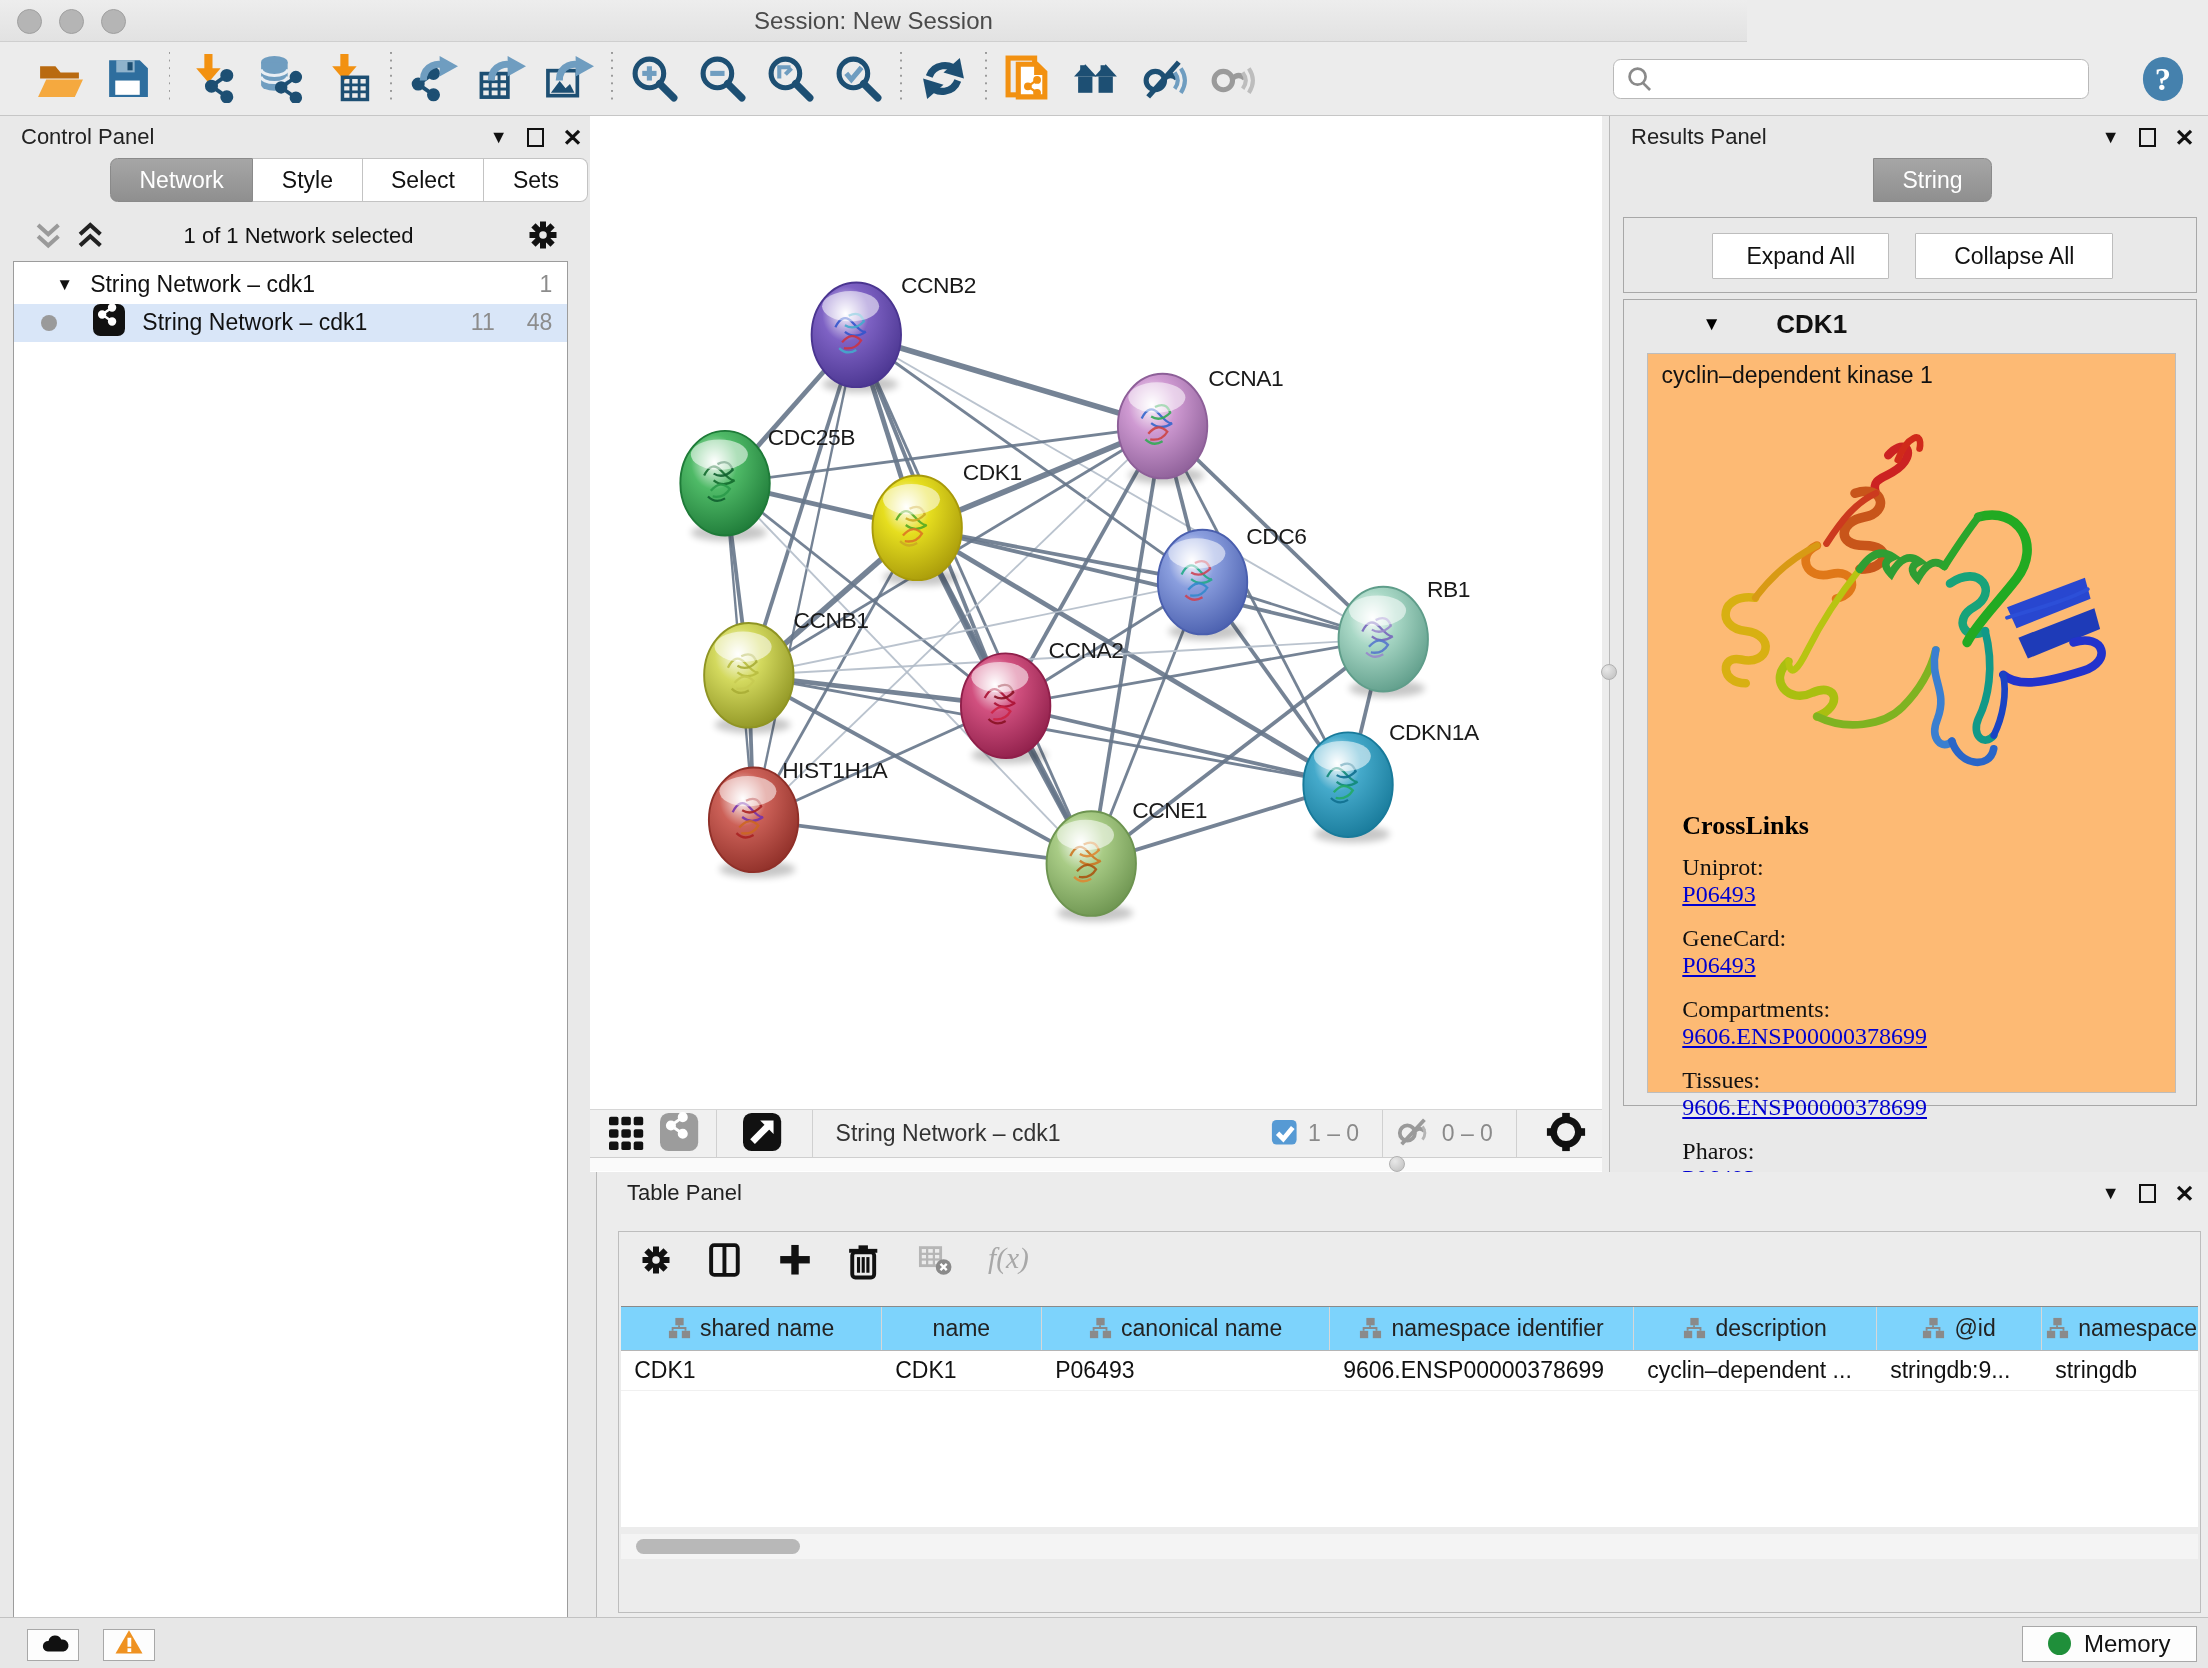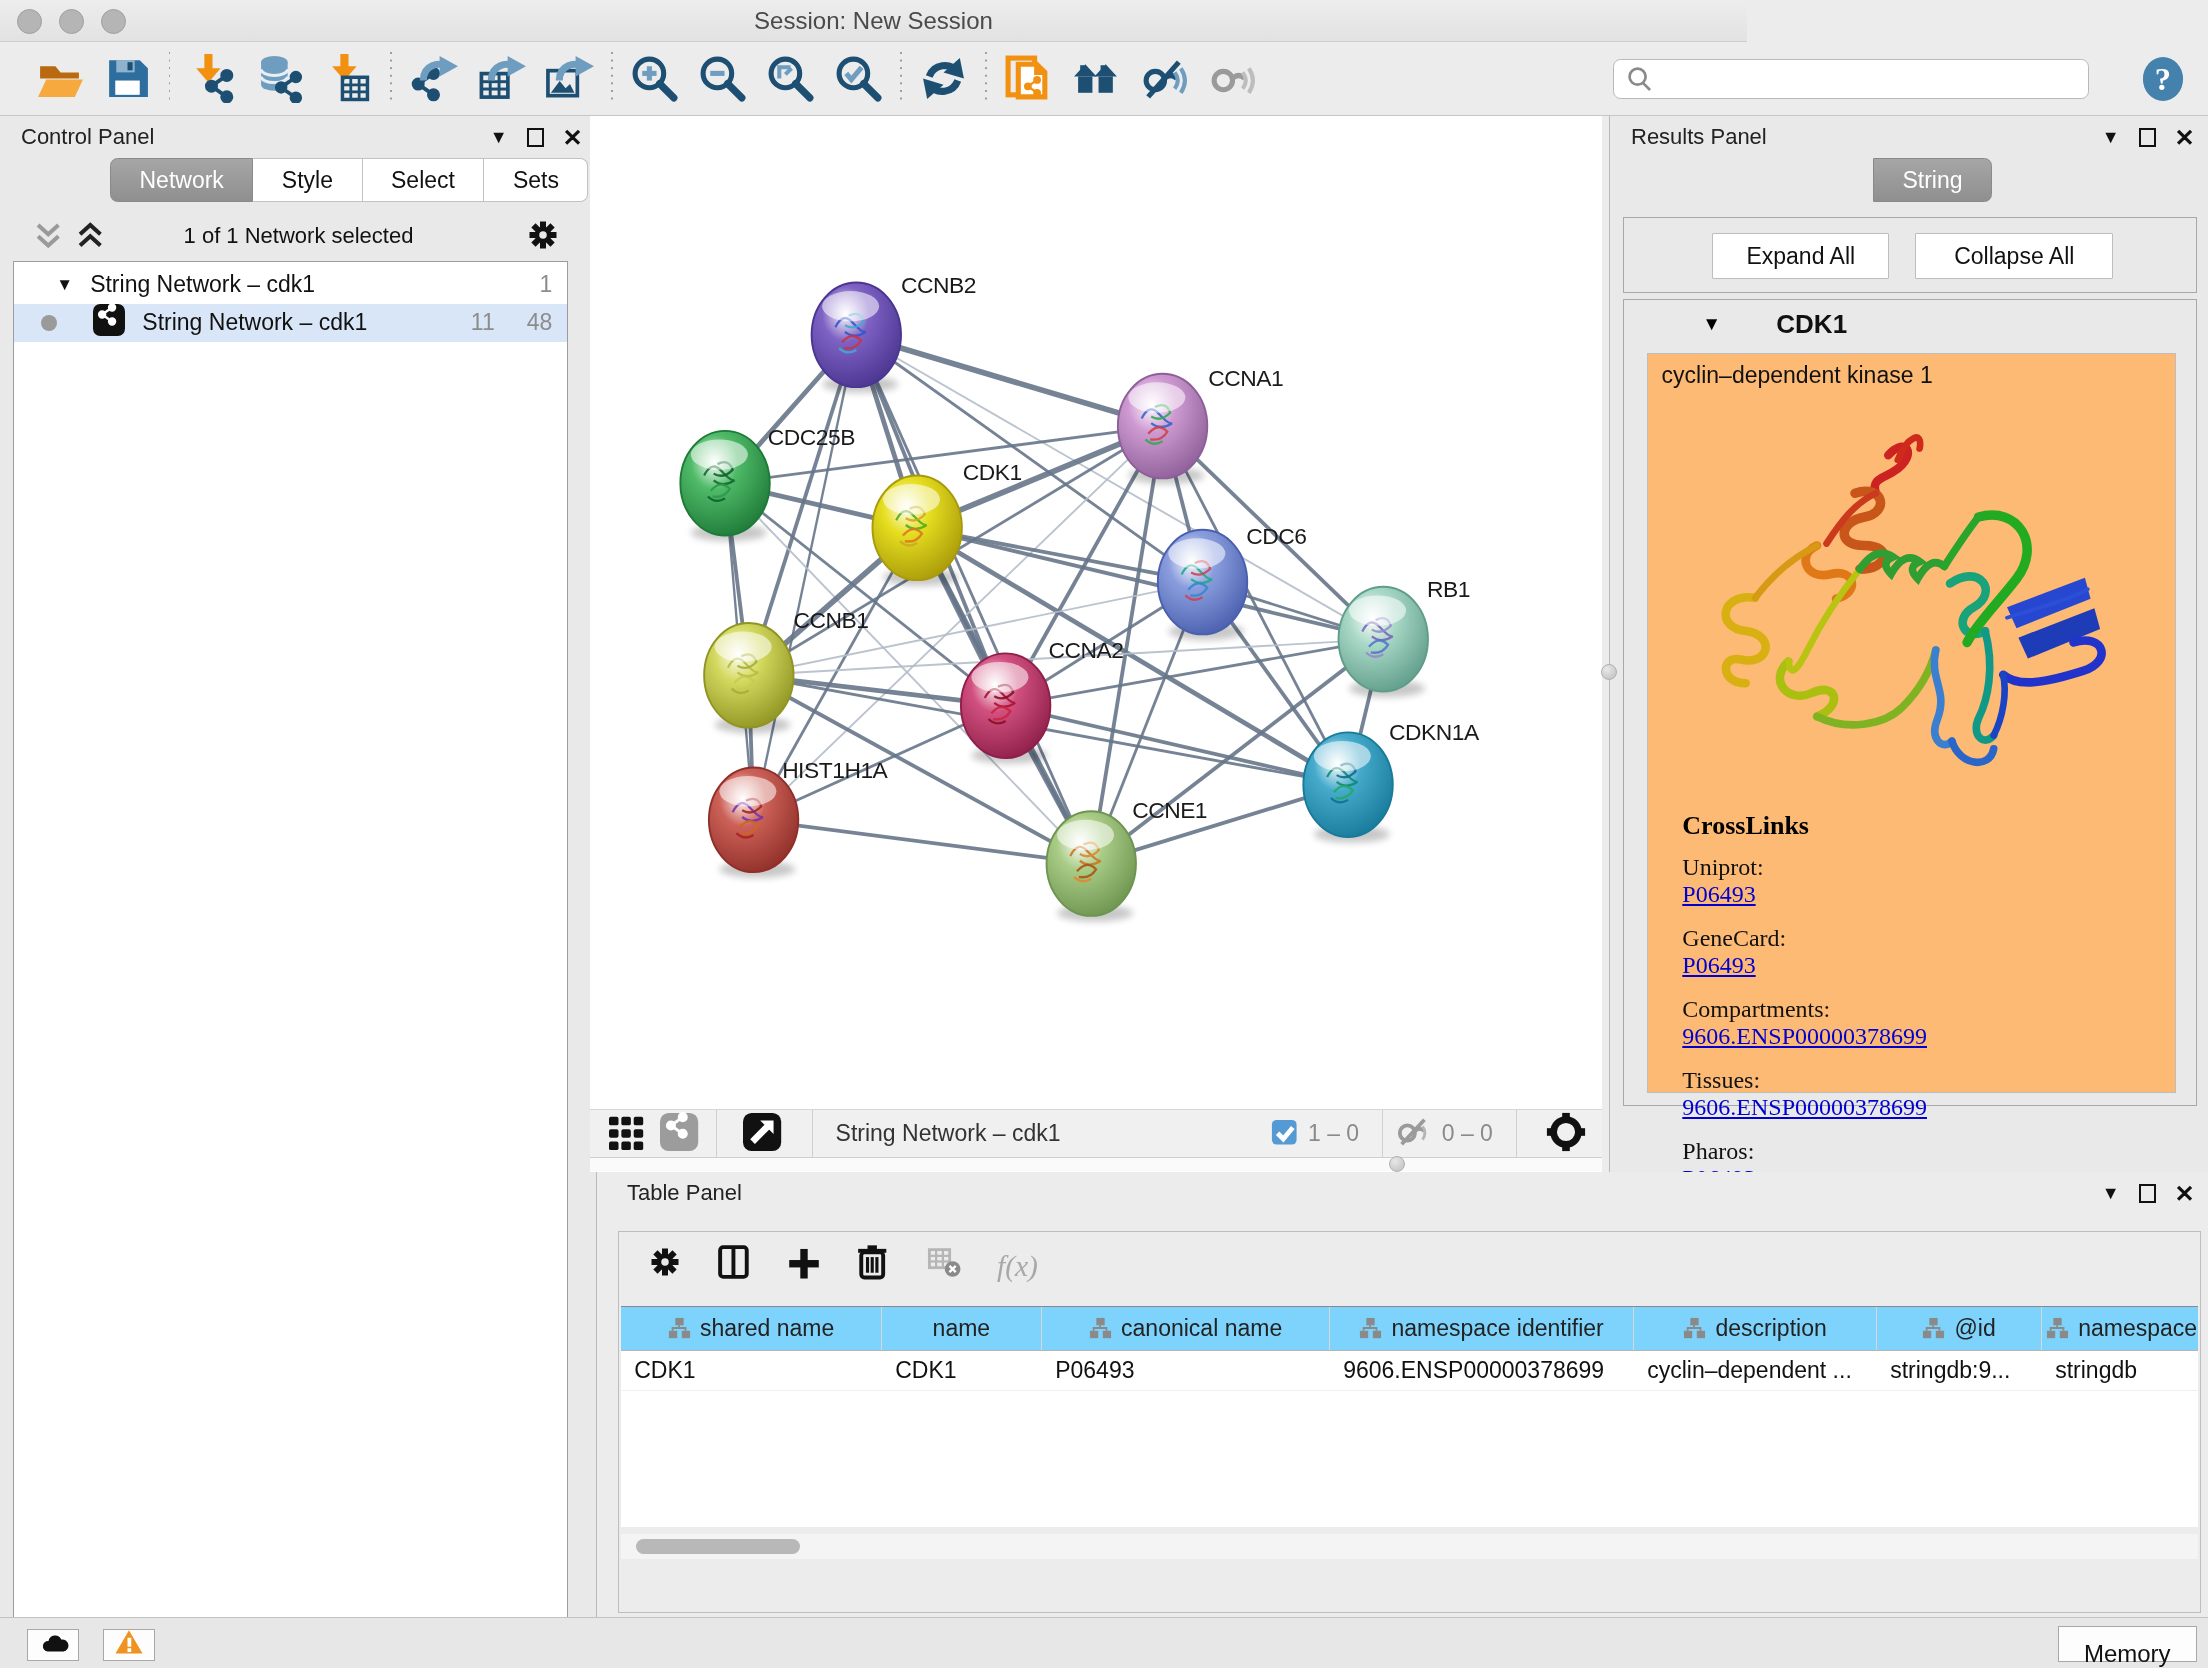--- a/index.html
+++ b/index.html
@@ -95,42 +95,42 @@
   #crosslinks { position:absolute; left:34px; top:457px; font-family:"Liberation Serif",serif; }
   #crosslinks-title { font-size:26px; font-weight:bold; color:#000; margin-bottom:13.3px; }
   .cl-row { display:flex; font-size:24px; margin-bottom:17px;flex-direction:column; }
   .cl-label { width:176px; color:#111; }
   .cl-link { color:#0000d0; text-decoration:underline; }
 
   
   #table-panel { position:absolute; left:597px; top:1172px; width:1611px; height:445px; background:#ececec; }
   #tp-box { position:absolute; left:21px; top:59px; width:1583px; height:382px;
     background:#ececec; border:1px solid #bdbdbd; }
-  #tp-toolbar { position:absolute; left:28px; top:9.5px; display:flex; gap:34px; align-items:flex-end; }
+  #tp-toolbar { position:absolute; left:19px; top:9.5px; display:flex; gap:34px; align-items:flex-start; }
   #fx-label { font-family:"Liberation Serif",serif; font-style:italic; font-size:29.5px; color:#a8a8a8; }
   #tp-table { position:absolute; left:1.9px; top:74px; width:1577px; height:221px; background:#fff;
     border-top:1.9px solid #8a8a8a; overflow:hidden; }
   #tp-header { display:flex; height:44px; background:#7dd3fc; border-bottom:1px solid #b5b5b5; }
   .th { display:flex; align-items:center; justify-content:center; gap:9.5px;
     font-size:23px; color:#222; border-right:1px solid #d7d7d7; flex-shrink:0; }
   #tp-row { display:flex; height:40px; border-bottom:1px solid #f0f0f0; }
   .td { font-size:23px; color:#111; padding-left:13.3px; display:flex; align-items:center; flex-shrink:0;
     white-space:nowrap; overflow:hidden; }
   #tp-hscroll { position:absolute; left:1.9px; top:302px; width:1577px; height:25px; background:#f4f4f4; }
   #tp-thumb { position:absolute; left:15px; top:4.8px; width:164px; height:15px; border-radius:7.6px; background:#b8b8b8; }
   #tp-tabs { position:absolute; left:540px; top:399px; }
 
   
   #statusbar { position:absolute; left:0; top:1617px; width:2208px; height:51px;
     background:#e7e7e7; border-top:1px solid #c2c2c2; }
   .sb-btn { position:absolute; top:10.5px; width:52px; height:32px; background:#fdfdfd;
     border:1px solid #a8a8a8; display:flex; align-items:center; justify-content:center; }
   #memory-btn { position:absolute; right:11.4px; top:7.6px; height:36px; padding:0 25px;
     background:#fdfdfd; border:1px solid #a8a8a8; display:flex; align-items:center; gap:13.3px;
-    font-size:24px; color:#111;flex-direction:column; }
+    font-size:24px; color:#111; }
   #mem-dot { width:23px; height:23px; border-radius:50%; background:#1f8f3a; }
 </style>
 </head>
 <body>
 
 <div id="window">
 
   <div id="titlebar">
     <div class="traffic" style="left:17px"></div>
     <div class="traffic" style="left:59px"></div>

